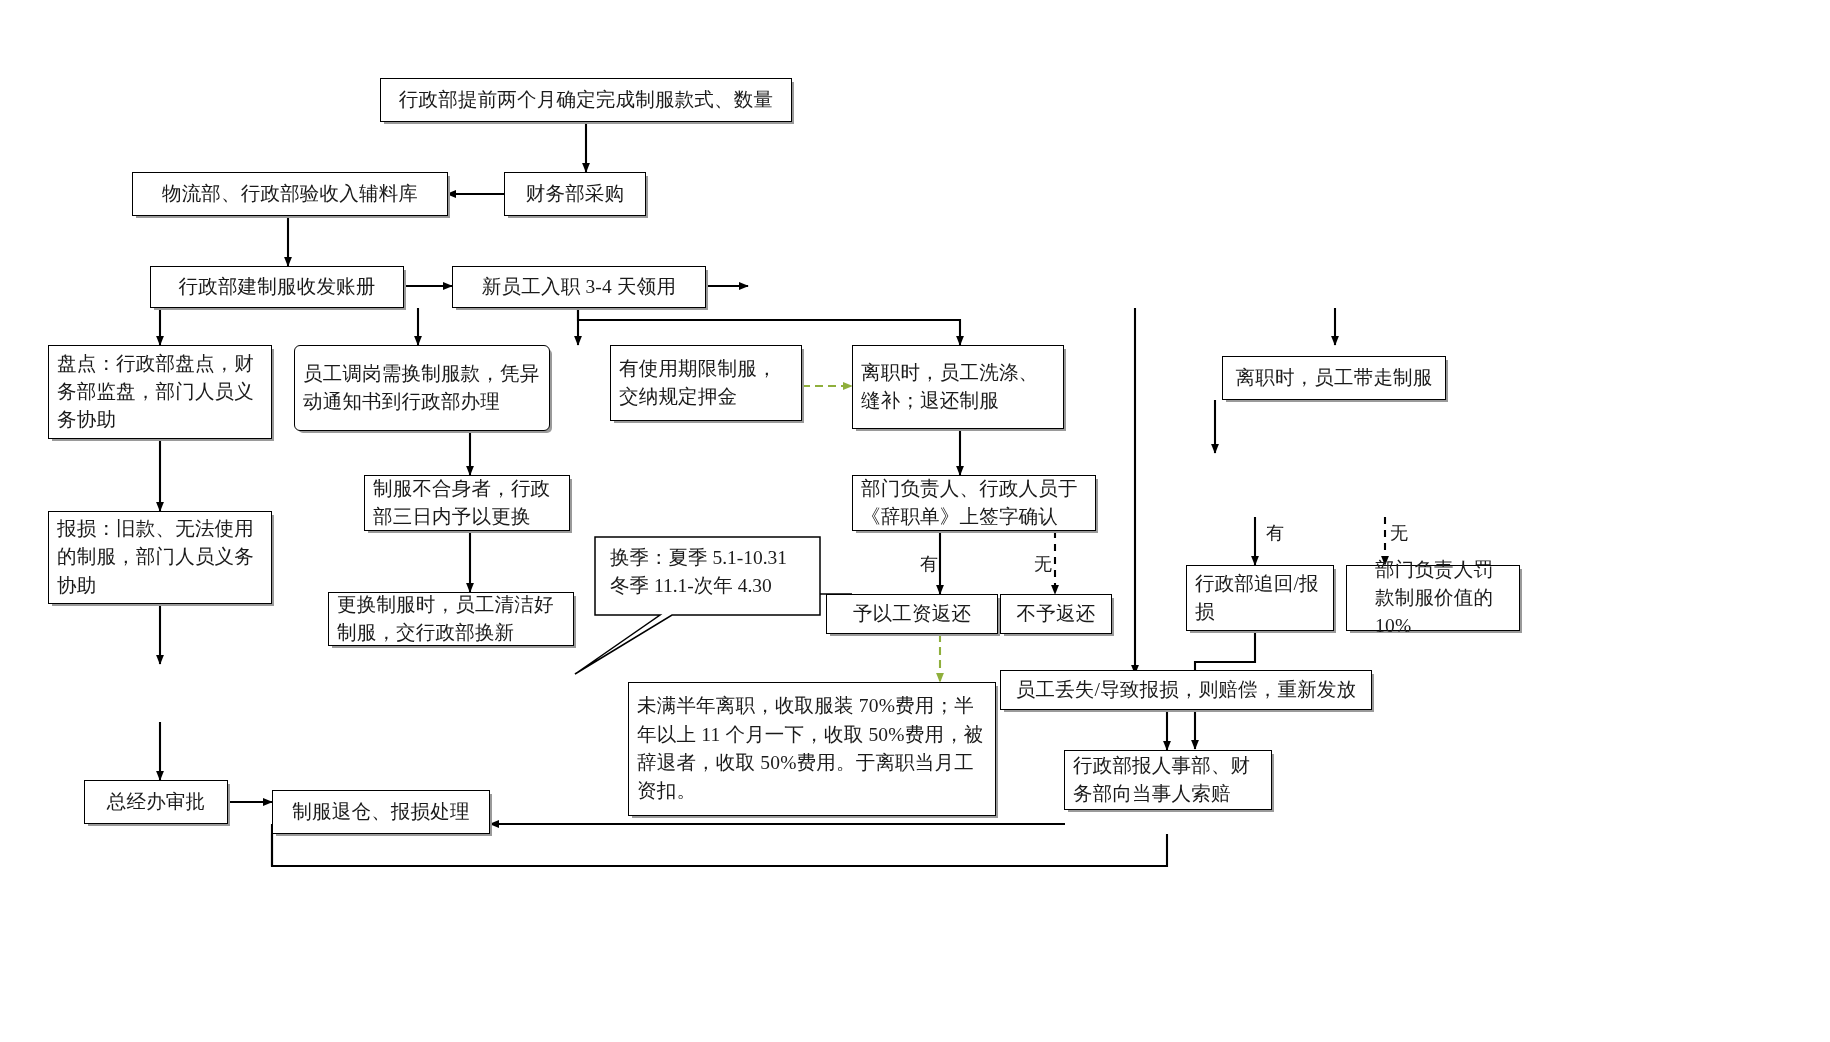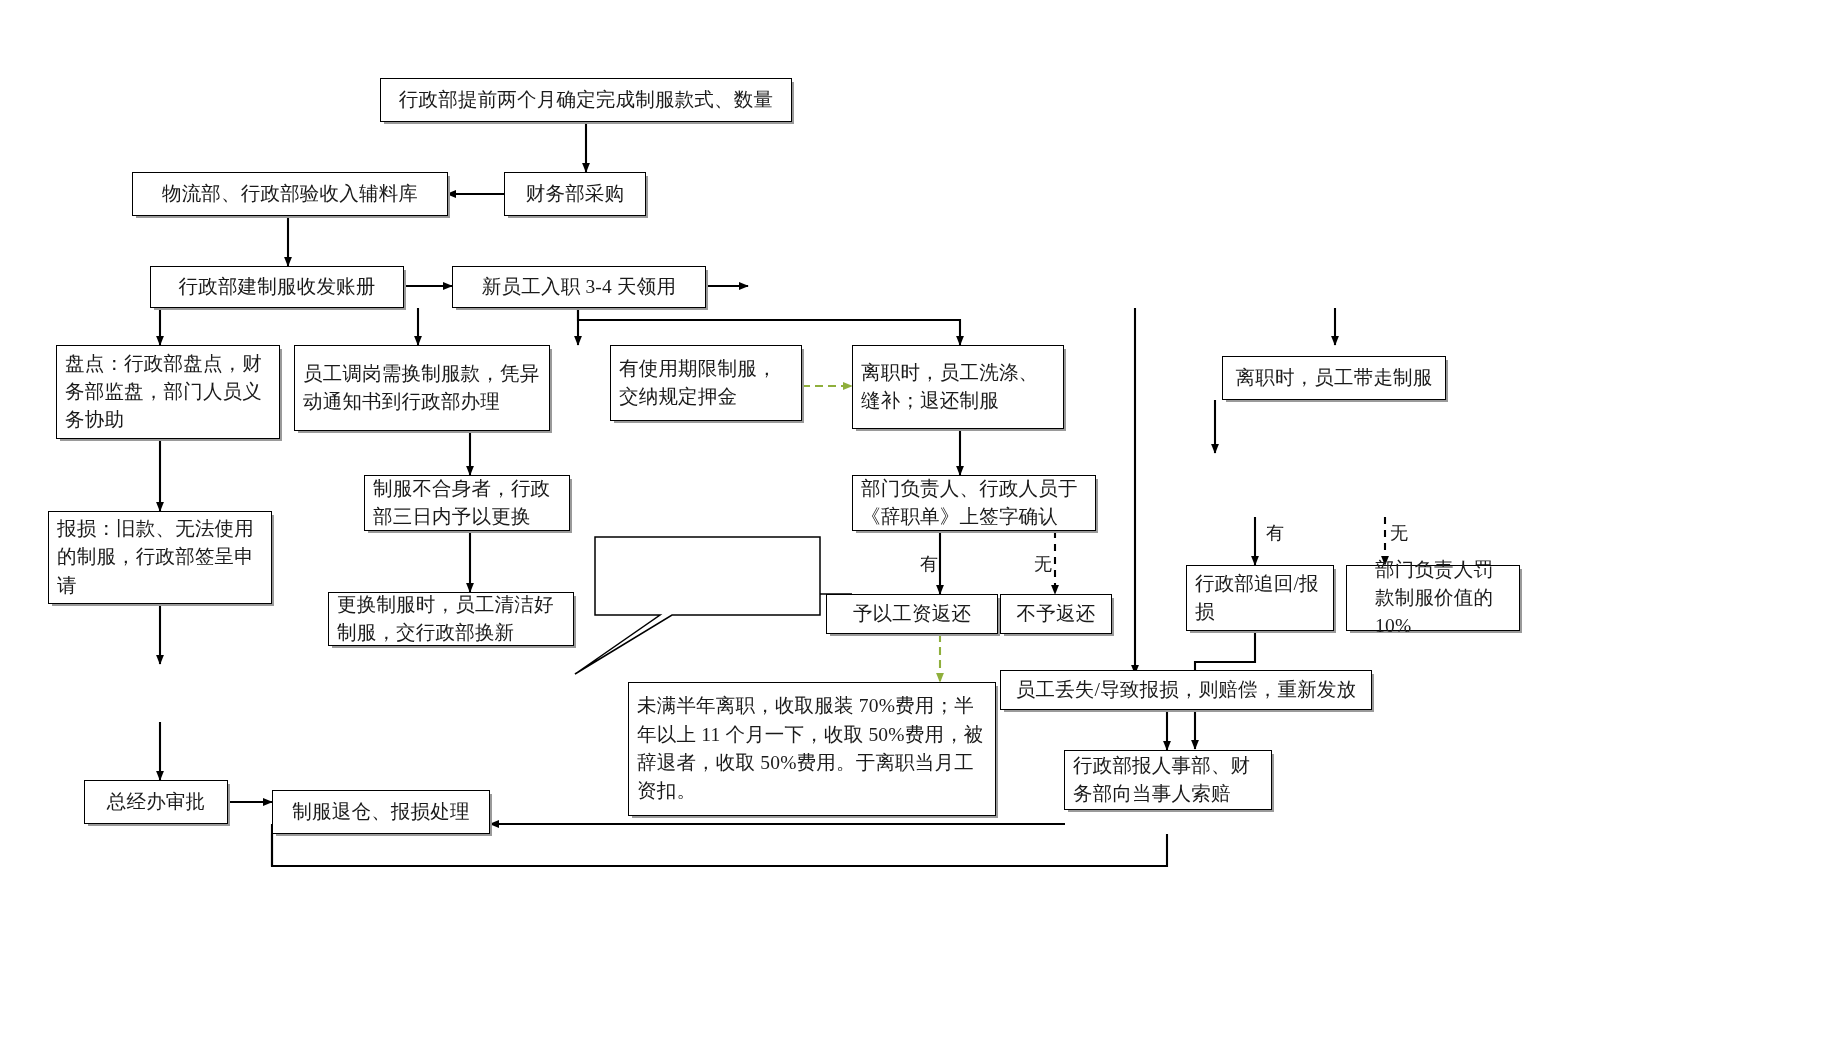--- a/index.html
+++ b/index.html
@@ -138,31 +138,31 @@
 
   <div class="node" style="left:504px;top:138px;width:142px;height:44px;">财务部采购</div>
 
   <div class="node" style="left:132px;top:138px;width:316px;height:44px;">物流部、行政部验收入辅料库</div>
 
   <div class="node" style="left:150px;top:232px;width:254px;height:42px;">行政部建制服收发账册</div>
 
   <div class="node" style="left:452px;top:232px;width:254px;height:42px;">新员工入职 3-4 天领用</div>
 
 
-  <div class="node left" style="left:56px;top:311px;width:224px;height:94px;">盘点：行政部盘点，财务部监盘，部门人员义务协助</div>
+  <div class="node left" style="left:48px;top:311px;width:224px;height:94px;">盘点：行政部盘点，财务部监盘，部门人员义务协助</div>
 
-  <div class="node left" style="left:294px;top:311px;width:256px;height:86px;">员工调岗需换制服款，凭异动通知书到行政部办理</div>
+  <div class="node left" style="left:294px;top:311px;width:256px;height:86px;border-radius:6px;">员工调岗需换制服款，凭异动通知书到行政部办理</div>
 
   <div class="node left" style="left:610px;top:311px;width:192px;height:76px;">有使用期限制服，交纳规定押金</div>
 
   <div class="node left" style="left:852px;top:311px;width:212px;height:84px;">离职时，员工洗涤、缝补；退还制服</div>
 
   <div class="node" style="left:1222px;top:322px;width:224px;height:44px;">离职时，员工带走制服</div>
 
-  <div class="node left" style="left:48px;top:477px;width:224px;height:93px;">报损：旧款、无法使用的制服，行政部签呈申请</div>
+  <div class="node left" style="left:48px;top:477px;width:224px;height:93px;">报损：旧款、无法使用的制服，部门人员义务协助</div>
 
   <div class="node left" style="left:364px;top:441px;width:206px;height:56px;">制服不合身者，行政部三日内予以更换</div>
 
   <div class="node left" style="left:852px;top:441px;width:244px;height:56px;">部门负责人、行政人员于《辞职单》上签字确认</div>
 
 
   <div class="node left" style="left:328px;top:558px;width:246px;height:54px;">更换制服时，员工清洁好制服，交行政部换新</div>
 
   <div class="node" style="left:826px;top:560px;width:172px;height:40px;">予以工资返还</div>
 
@@ -176,19 +176,21 @@
   <div class="node left" style="left:628px;top:648px;width:368px;height:134px;">未满半年离职，收取服装 70%费用；半年以上 11 个月一下，收取 50%费用，被辞退者，收取 50%费用。于离职当月工资扣。</div>
 
   <div class="node" style="left:1000px;top:636px;width:372px;height:40px;">员工丢失/导致报损，则赔偿，重新发放</div>
 
   <div class="node" style="left:84px;top:746px;width:144px;height:44px;">总经办审批</div>
 
   <div class="node" style="left:272px;top:756px;width:218px;height:44px;">制服退仓、报损处理</div>
 
   <div class="node left" style="left:1064px;top:716px;width:208px;height:60px;">行政部报人事部、财务部向当事人索赔</div>
 
+  <div class="callout" style="left:600px;top:506px;width:216px;height:72px;">换季：夏季 5.1-10.31
+冬季 11.1-次年 4.30</div>
 
   <div class="label" style="left:920px;top:518px;">有</div>
   <div class="label" style="left:1034px;top:518px;">无</div>
   <div class="label" style="left:1266px;top:487px;">有</div>
   <div class="label" style="left:1390px;top:487px;">无</div>
 
 </div>
 
 </body></html>

